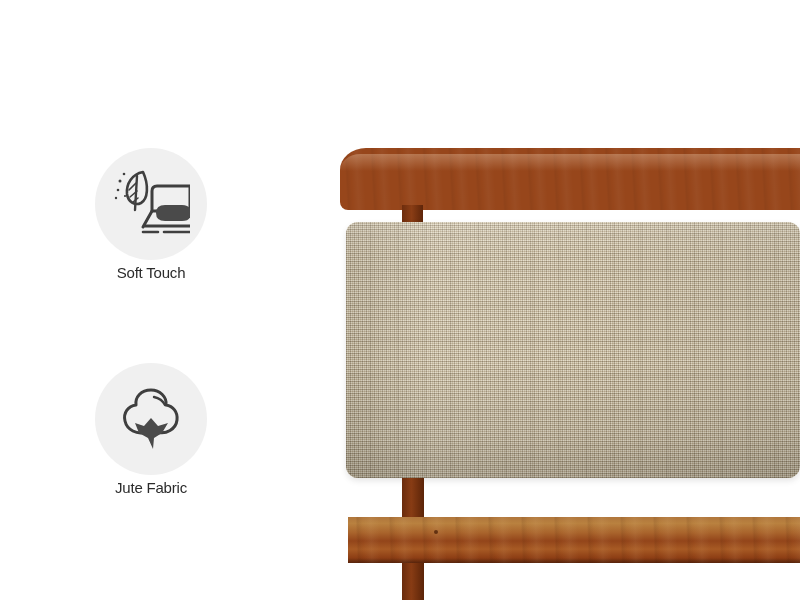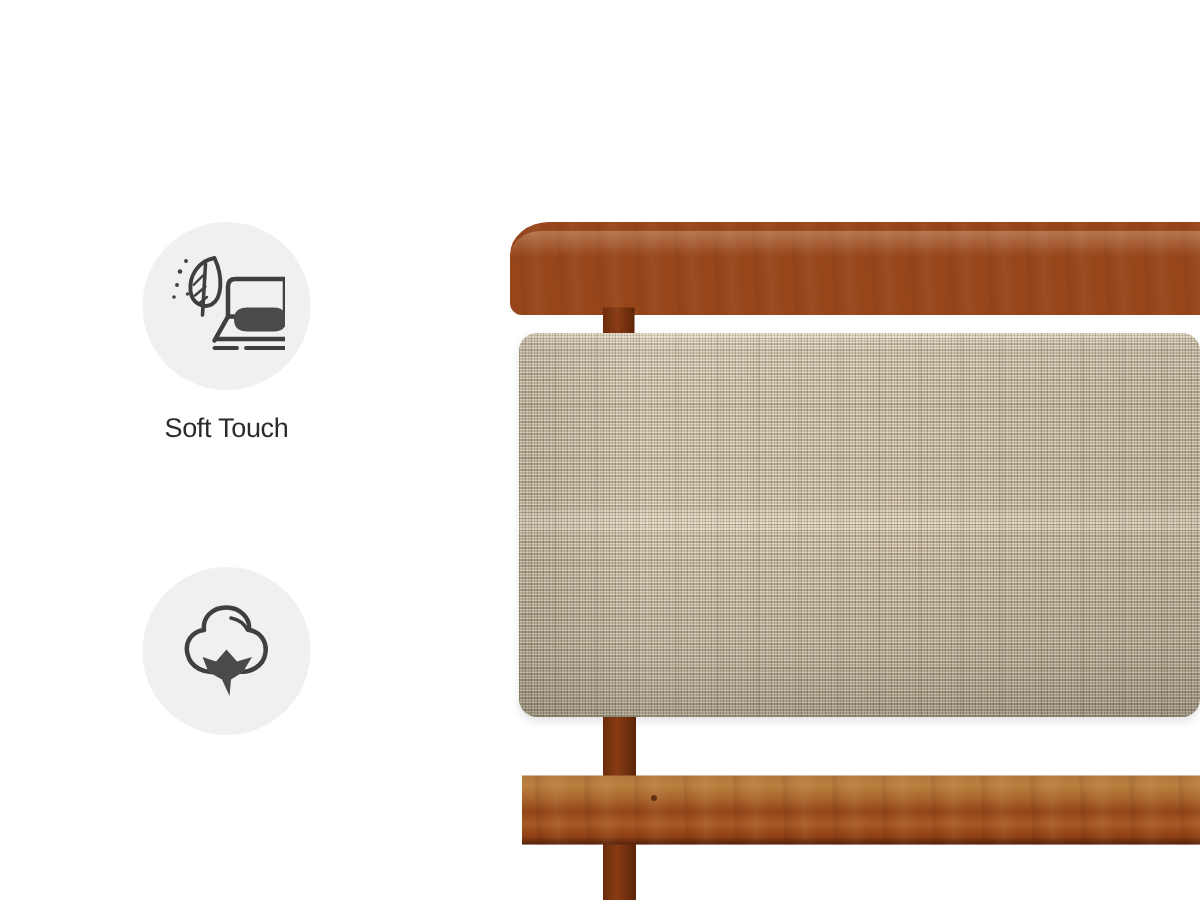--- a/index.html
+++ b/index.html
@@ -70,22 +70,22 @@
     border-radius: 50%;
     background: #f0f0f0;
     display: flex;
     align-items: center;
     justify-content: center;
     overflow: hidden;
   }
   .feature-badge svg { display: block; }
 
   .feature-label {
-    margin-top: 15px;
-    font-size: 18px;
+    margin-top: 4px;
+    font-size: 15px;
     color: #2b2b2b;
     letter-spacing: -0.2px;
     white-space: nowrap;
     text-align: center;
   }
 
   
   .photo {
     position: absolute;
     left: 340px;
@@ -323,20 +323,21 @@
         <svg width="76" height="76" viewBox="0 0 76 76">
 
           <path d="M38 9 C28 9, 22 16, 23 24 C15 25, 10 32, 12 40 C14 49, 24 54, 33 51
                    L44 51 C53 54, 63 48, 64 39 C65 31, 60 25, 53 24
                    C54 16, 47 9, 38 9 Z" fill="none" stroke="#3f3f3f" stroke-width="3" stroke-linejoin="round"></path>
           <path d="M52 24 C50 20, 46 17, 41 16" fill="none" stroke="#3f3f3f" stroke-width="2.4" stroke-linecap="round"></path>
 
           <path d="M22 42 L31 45 L38 37 L45 45 L55 42 L49 52 L41 57 L40 68 L35 57 L26 52 Z" fill="#4a4a4a"></path>
         </svg>
       </div>
+      <div class="feature-label">Jute Fabric</div>
     </div>
 
   </div>
 
   <div class="photo">
 
     <div class="rail-top">
       <div class="grain"></div>
       <div class="sheen"></div>
     </div>

